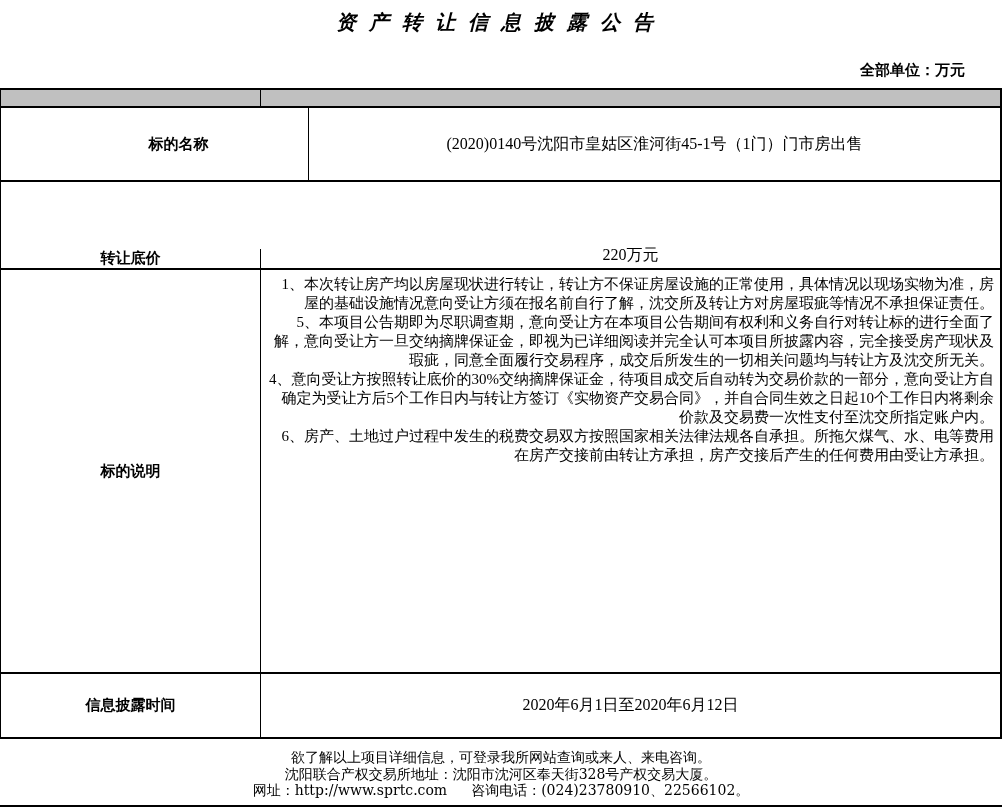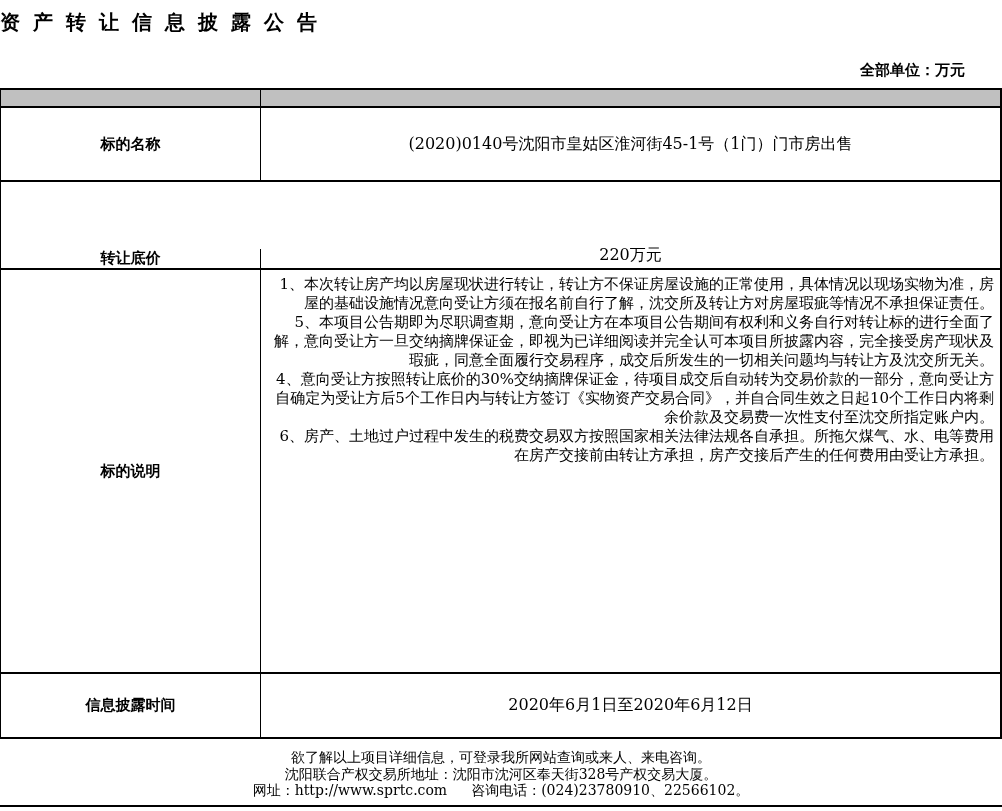--- a/index.html
+++ b/index.html
@@ -10,25 +10,26 @@
     height: 811px;
     font-family: "DejaVu Serif", "Liberation Serif", serif;
     color: #000000;
     overflow: hidden;
   }
   .doc-title {
     position: absolute;
     top: 9px;
     left: 0;
     width: 100%;
-    text-align: left;
+    text-align: center;
     font-size: 20px;
     font-weight: bold;
     letter-spacing: 13px;
     white-space: nowrap;
+    font-style: italic;
   }
   .unit-note {
     position: absolute;
     top: 61px;
     right: 37px;
     font-size: 15px;
     font-weight: bold;
   }
   .doc-table {
     position: absolute;
@@ -38,21 +39,21 @@
     border-top: 2px solid #000;
     border-left: 1px solid #000;
     border-right: 2px solid #000;
   }
   .t-row {
     display: flex;
     border-bottom: 2px solid #000;
     width: 100%;
   }
   .t-row.header-row { height: 18px; background: #c0c0c0; }
-  .t-row.row-name   { height: 74px; }
+  .t-row.row-name   { height: 74px; padding-left: 48px; }
   .t-row.row-price  { height: 88px; align-items: flex-end; }
   .t-row.row-desc   { height: 404px; }
   .t-row.row-time   { height: 65px; justify-content: space-between; }
   .label-cell {
     width: 260px;
     flex: 0 0 260px;
     border-right: 1px solid #000;
     display: flex;
     align-items: center;
     justify-content: center;
@@ -61,20 +62,21 @@
     text-align: center;
   }
   .value-cell {
     flex: 1;
     display: flex;
     align-items: center;
     justify-content: center;
     font-size: 16px;
     text-align: center;
     padding: 2px 4px;
+    font-family: Liberation Serif, serif;
   }
   .value-cell.long-text {
     display: block;
     text-align: left;
     font-size: 15px;
     line-height: 19px;
     padding: 5px 6px 0 6px;
   }
   .desc-paragraph { text-align: right; }
   .doc-footer {

